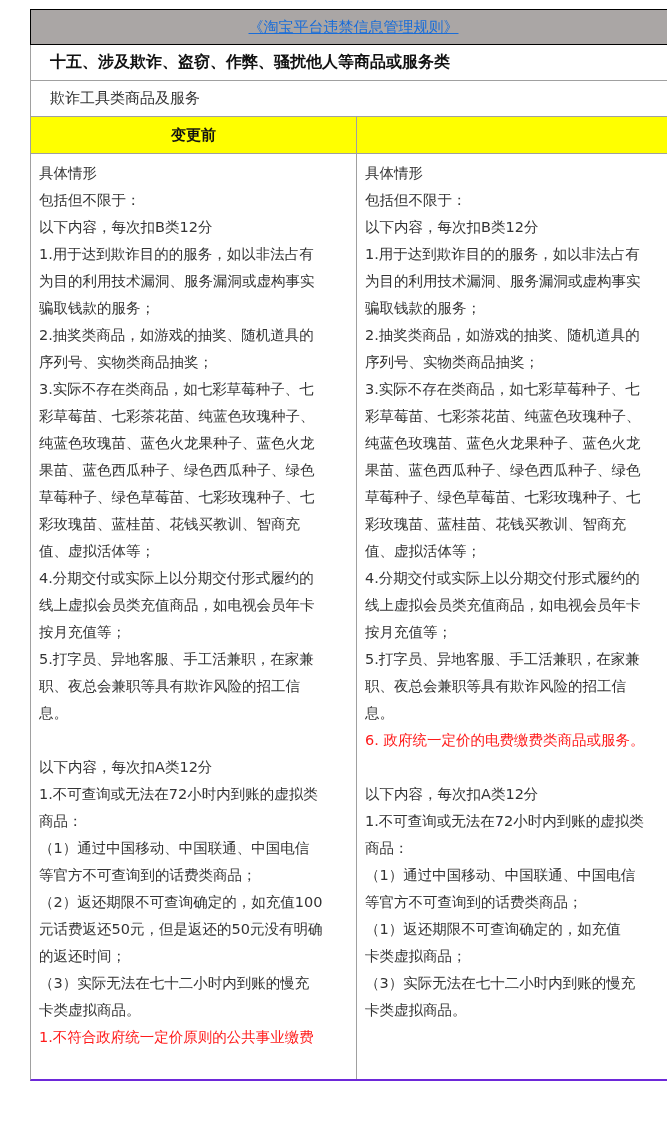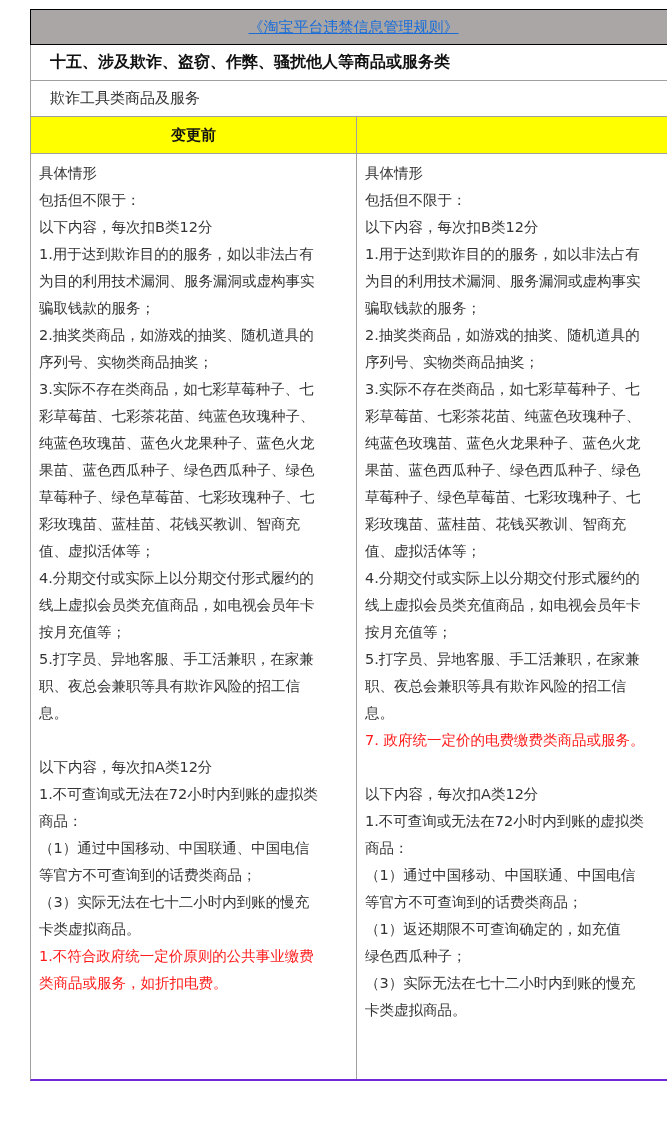--- a/index.html
+++ b/index.html
@@ -93,24 +93,26 @@
         <span class="line">按月充值等；</span>
         <span class="line">5.打字员、异地客服、手工活兼职，在家兼</span>
         <span class="line">职、夜总会兼职等具有欺诈风险的招工信</span>
         <span class="line">息。</span>
         <span class="line blank"></span>
         <span class="line">以下内容，每次扣A类12分</span>
         <span class="line">1.不可查询或无法在72小时内到账的虚拟类</span>
         <span class="line">商品：</span>
         <span class="line">（1）通过中国移动、中国联通、中国电信</span>
         <span class="line">等官方不可查询到的话费类商品；</span>
+        <span class="line">（2）返还期限不可查询确定的，如充值100</span>
+        <span class="line">元话费返还50元，但是返还的50元没有明确</span>
+        <span class="line">的返还时间；</span>
         <span class="line">（3）实际无法在七十二小时内到账的慢充</span>
         <span class="line">卡类虚拟商品。</span>
         <span class="line red">1.不符合政府统一定价原则的公共事业缴费</span>
-        <span class="line red">类商品或服务，如折扣电费。</span>
       </div>
     <div class="col right" id="col-after">
         <span class="line">具体情形</span>
         <span class="line">包括但不限于：</span>
         <span class="line">以下内容，每次扣B类12分</span>
         <span class="line">1.用于达到欺诈目的的服务，如以非法占有</span>
         <span class="line">为目的利用技术漏洞、服务漏洞或虚构事实</span>
         <span class="line">骗取钱款的服务；</span>
         <span class="line">2.抽奖类商品，如游戏的抽奖、随机道具的</span>
         <span class="line">序列号、实物类商品抽奖；</span>
@@ -120,26 +122,26 @@
         <span class="line">果苗、蓝色西瓜种子、绿色西瓜种子、绿色</span>
         <span class="line">草莓种子、绿色草莓苗、七彩玫瑰种子、七</span>
         <span class="line">彩玫瑰苗、蓝桂苗、花钱买教训、智商充</span>
         <span class="line">值、虚拟活体等；</span>
         <span class="line">4.分期交付或实际上以分期交付形式履约的</span>
         <span class="line">线上虚拟会员类充值商品，如电视会员年卡</span>
         <span class="line">按月充值等；</span>
         <span class="line">5.打字员、异地客服、手工活兼职，在家兼</span>
         <span class="line">职、夜总会兼职等具有欺诈风险的招工信</span>
         <span class="line">息。</span>
-        <span class="line red">7. 政府统一定价的电费缴费类商品或服务。</span>
+        <span class="line red">6. 政府统一定价的电费缴费类商品或服务。</span>
         <span class="line blank"></span>
         <span class="line">以下内容，每次扣A类12分</span>
         <span class="line">1.不可查询或无法在72小时内到账的虚拟类</span>
         <span class="line">商品：</span>
         <span class="line">（1）通过中国移动、中国联通、中国电信</span>
         <span class="line">等官方不可查询到的话费类商品；</span>
         <span class="line">（1）返还期限不可查询确定的，如充值</span>
-        <span class="line">绿色西瓜种子；</span>
+        <span class="line">卡类虚拟商品；</span>
         <span class="line">（3）实际无法在七十二小时内到账的慢充</span>
         <span class="line">卡类虚拟商品。</span>
       </div>
   </div>
 </div>
 
 </body></html>

